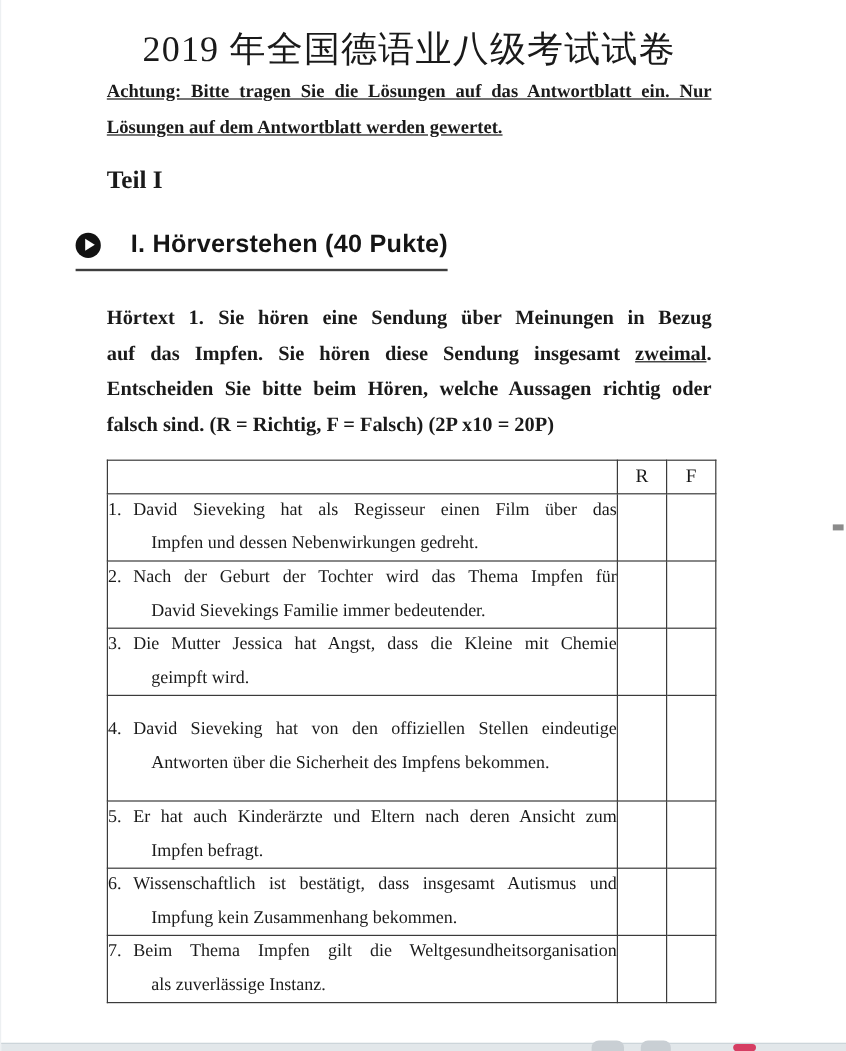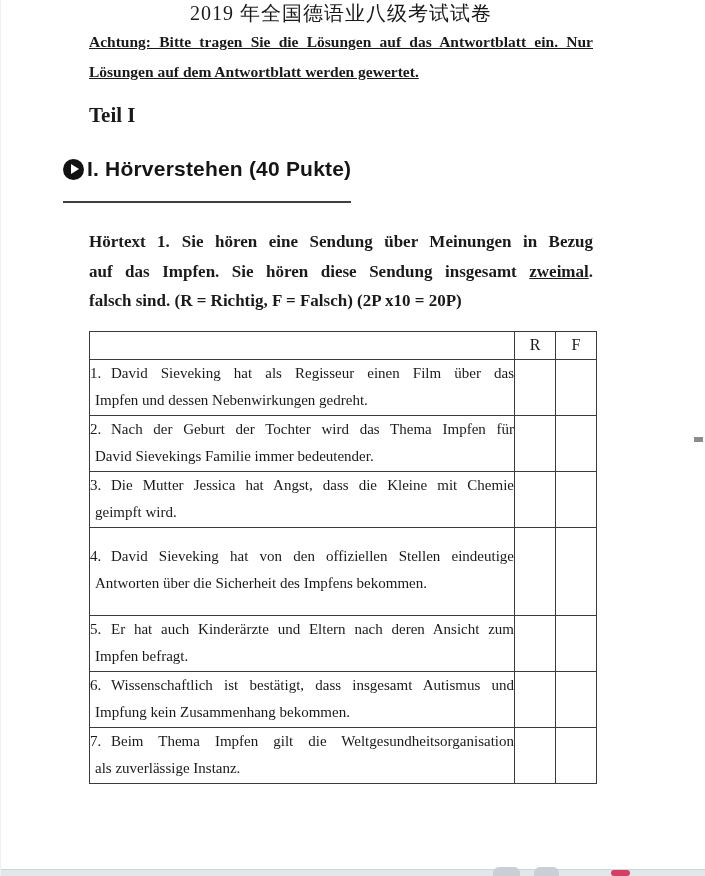--- a/index.html
+++ b/index.html
@@ -7,22 +7,23 @@
     width:705px;height:876px;position:relative;overflow:hidden;
     background:#ffffff;
     font-family:"Liberation Serif", serif;
     color:#1a1a1a;
     border-left:1px solid #edf0f2;
     box-sizing:border-box;
   }
   .page{position:absolute;left:88px;top:0;width:504px;}
 
   .doc-title{
+    margin-top:21px;
     text-align:center;
-    font-size:20px;
+    font-size:30px;
     letter-spacing:1px;
     white-space:nowrap;
   }
 
   .notice{font-weight:bold;font-size:15.5px;}
   .notice-line{
     text-decoration:underline;
     line-height:30px;
   }
   .notice-line.just{text-align:justify;text-align-last:justify;}
@@ -32,23 +33,23 @@
     text-align:left;
     font-weight:bold;
     font-size:21px;
   }
 
   .section-heading{
     margin-top:29px;
     margin-left:-26px;
     display:inline-flex;
     align-items:center;
-    gap:3px;
+    gap:25px;
     border-bottom:2.5px solid #3e3e3e;
-    padding-bottom:20px;
+    padding-bottom:8px;
     font-family:"Liberation Sans", sans-serif;
     font-weight:bold;
     font-size:21px;
     letter-spacing:.2px;
     color:#151515;
   }
   .play-icon{
     width:21px;height:21px;border-radius:50%;
     background:#121212;position:relative;flex:0 0 21px;
   }
@@ -76,21 +77,21 @@
     border:1.5px solid #3b3b3b;
     vertical-align:top;
     padding:0;
   }
   td.stmt{width:424px;padding:2px 2px 3px 7px;}
   td.rf{width:40px;text-align:center;font-size:16px;}
   tr.hdr td{height:27px;vertical-align:middle;}
   .sline1{display:flex;line-height:27.5px;}
   .num{flex:0 0 21px;}
   .stext{flex:1;text-align:justify;text-align-last:justify;}
-  .sline2{margin-left:5px;line-height:27.5px;}
+  .sline2{margin-left:36px;line-height:27.5px;}
   tr.tall td.stmt{padding-top:15px;padding-bottom:17px;}
 
   .scroll-dash{
     position:absolute;right:2px;top:437px;
     width:9px;height:5px;background:#8b8b8b;
   }
 
   .bottom-bar{
     position:absolute;left:0;right:0;bottom:0;height:6px;
     background:#e2e7ea;border-top:1px solid #ccd5da;
@@ -117,20 +118,21 @@
   <div>
     <div class="section-heading">
       <span class="play-icon"></span>
       <span>I. Hörverstehen (40 Pukte)</span>
     </div>
   </div>
 
   <div class="instructions">
     <div class="instr-line just"><span class="hlabel">Hörtext 1.</span><span>Sie hören eine Sendung über Meinungen in Bezug</span></div>
     <div class="instr-line just"><span>auf das Impfen. Sie hören diese Sendung insgesamt </span><span class="uword">zweimal</span><span>.</span></div>
+    <div class="instr-line just">Entscheiden Sie bitte beim Hören, welche Aussagen richtig oder</div>
     <div class="instr-line">falsch sind. (R = Richtig, F = Falsch) (2P x10 = 20P)</div>
   </div>
 
   <table class="tf">
     <tbody>
         <tr class="hdr">
       <td class="stmt"></td>
       <td class="rf">R</td>
       <td class="rf">F</td>
     </tr>

